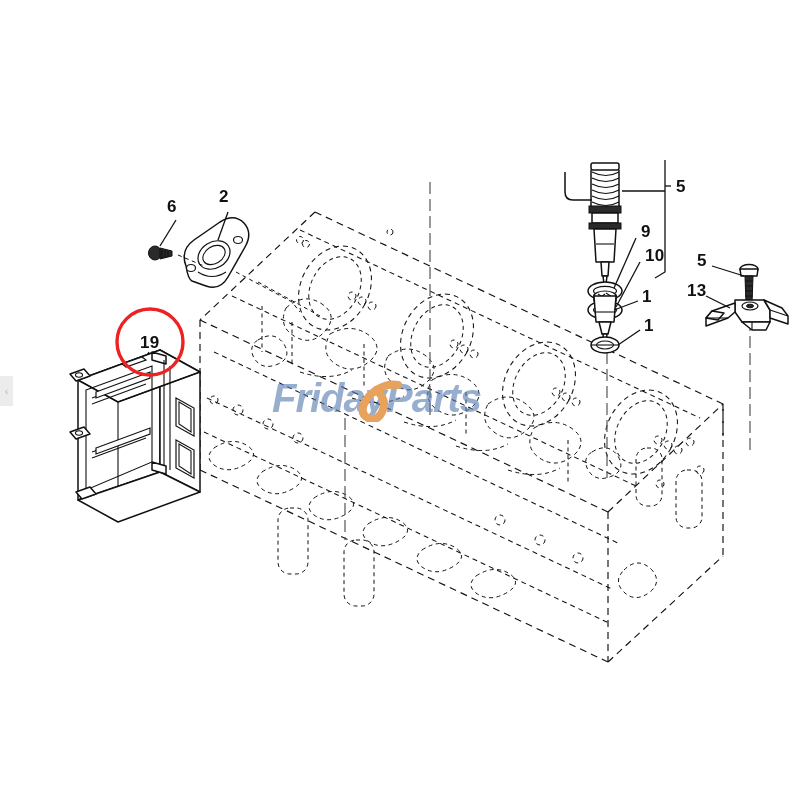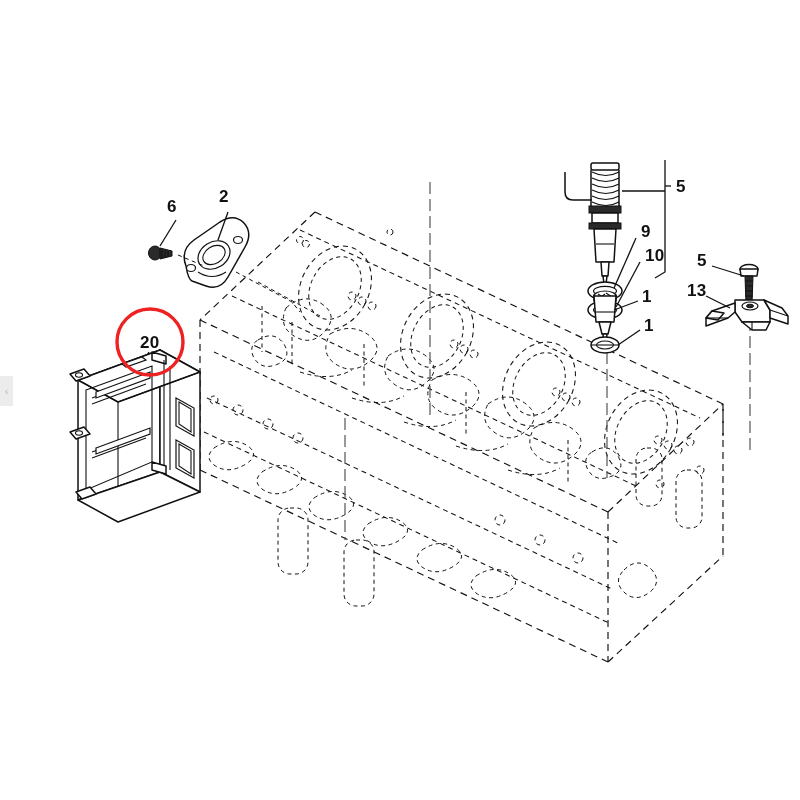--- a/index.html
+++ b/index.html
@@ -320,27 +320,33 @@
         <path class="solt" d="M179 444 L191 451 L191 474 L179 466 Z"></path>
       </g>
 
       <path class="solt" d="M164 360 L164 466 M170 366 L170 470"></path>
     </g>
 
     <circle class="hl" cx="150" cy="342" r="33"></circle>
 
   </svg>
 
+  <div id="wm">
+    <div class="wmtext">FridayParts</div>
+    <svg width="218" height="46" style="position:absolute;left:0;top:0;">
+      <path d="M104 14 q12 10 6 22 q-5 10 -14 6 q-8 -4 -4 -14 q4 -10 16 -16 q10 -5 18 -3" fill="none" stroke="#e8a25c" stroke-width="8" stroke-linecap="round"></path>
+    </svg>
+  </div>
 
   <div class="lbl" style="left:676px;top:178px">5</div>
   <div class="lbl" style="left:641px;top:223px">9</div>
   <div class="lbl" style="left:645px;top:247px">10</div>
   <div class="lbl" style="left:642px;top:288px">1</div>
   <div class="lbl" style="left:644px;top:317px">1</div>
   <div class="lbl" style="left:697px;top:252px">5</div>
   <div class="lbl" style="left:687px;top:282px">13</div>
   <div class="lbl" style="left:219px;top:188px">2</div>
   <div class="lbl" style="left:167px;top:198px">6</div>
-  <div class="lbl" style="left:140px;top:334px">20</div>
+  <div class="lbl" style="left:140px;top:334px">19</div>
 
   <div id="navleft">‹</div>
 
 </div>
 
 </body></html>

